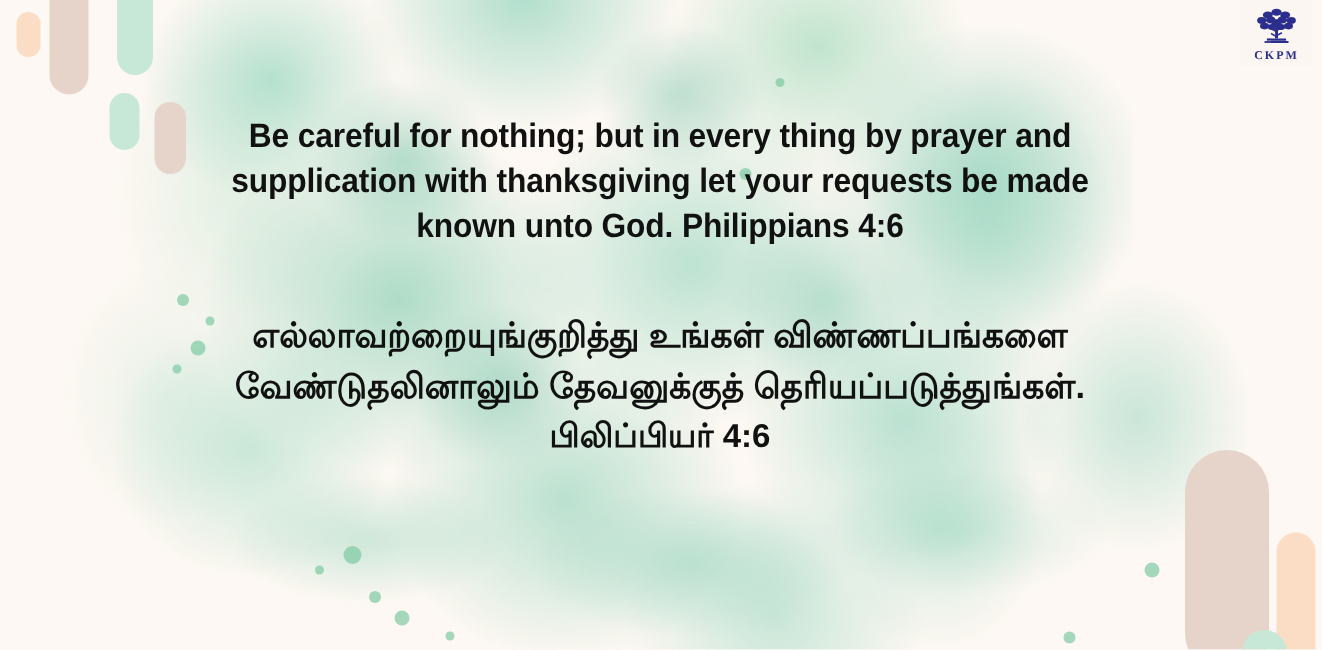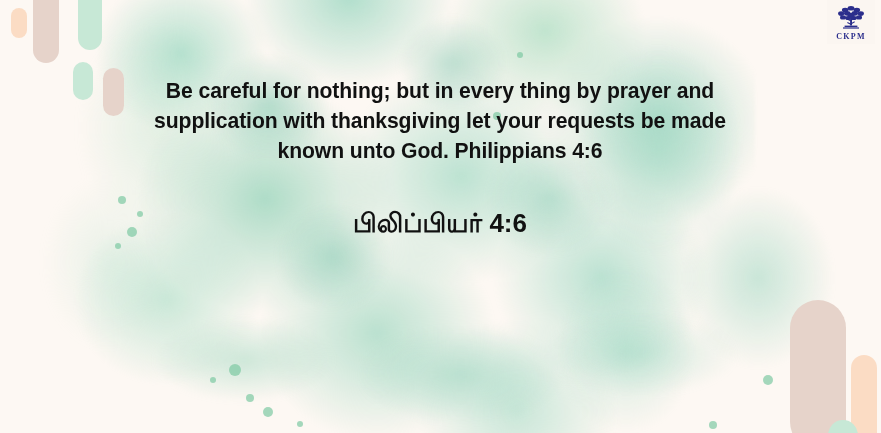--- a/index.html
+++ b/index.html
@@ -94,21 +94,21 @@
   }
   .verse-en div{white-space:nowrap;}
 
   .verse-ta{
     position:absolute;left:20px;top:206px;width:840px;
     text-align:center;color:#111;
     font-family:"Liberation Sans", sans-serif;
     font-weight:700;font-size:23px;line-height:34px;
   }
   .verse-ta div{white-space:nowrap;}
-  .verse-ta .ref{font-size:26px;}
+  .verse-ta .ref{font-size:22px;}
 </style>
 </head>
 <body>
 
 <div class="canvas">
 
   <div class="wc wc-pale"></div>
   <div class="wc wc-main"></div>
   <div class="wc wc-deep"></div>
   <div class="wc wc-right"></div>
@@ -167,16 +167,18 @@
     <div class="logo-text">CKPM</div>
   </div>
 
   <div class="verse-en">
     <div>Be careful for nothing; but in every thing by prayer and</div>
     <div>supplication with thanksgiving let your requests be made</div>
     <div>known unto God. Philippians 4:6</div>
   </div>
 
   <div class="verse-ta">
+    <div>எல்லாவற்றையுங்குறித்து உங்கள் விண்ணப்பங்களை</div>
+    <div>வேண்டுதலினாலும் தேவனுக்குத் தெரியப்படுத்துங்கள்.</div>
     <div class="ref">பிலிப்பியர் 4:6</div>
   </div>
 
 </div>
 
 </body></html>

